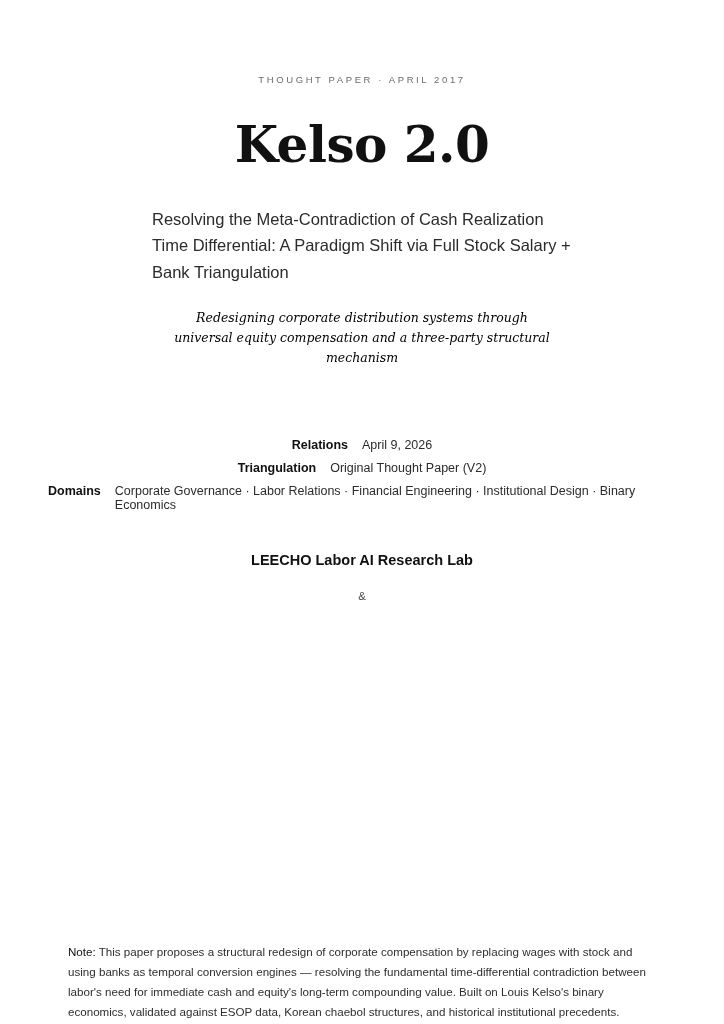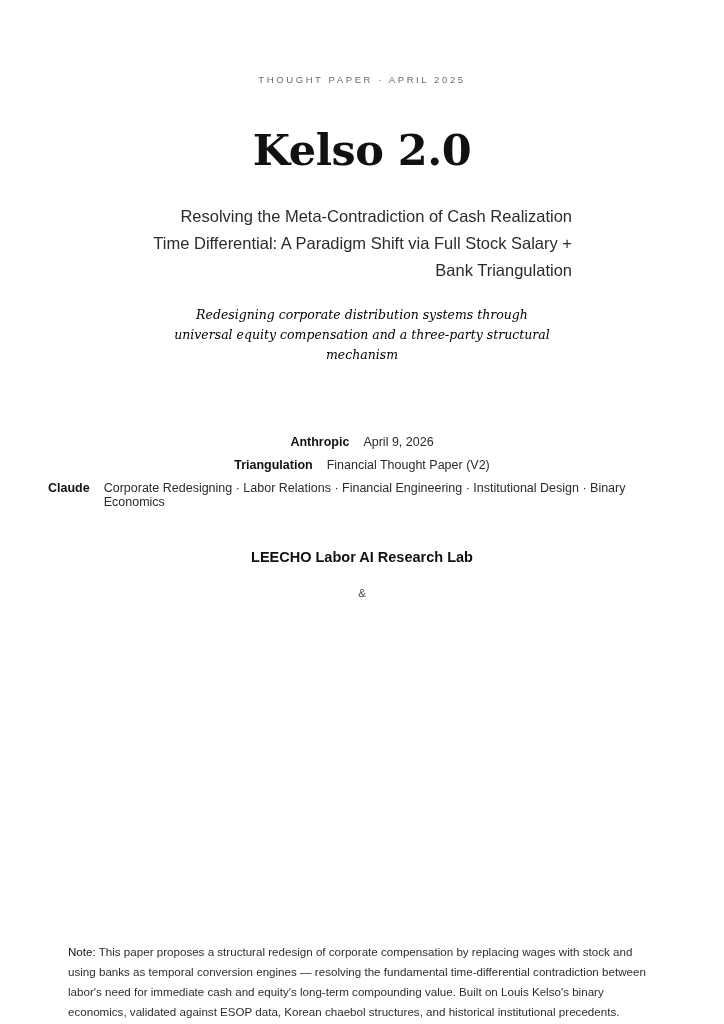--- a/index.html
+++ b/index.html
@@ -25,33 +25,33 @@
   .eyebrow {
     margin-top: 74px;
     text-align: center;
     font-size: 9.5px;
     letter-spacing: 2.6px;
     color: #6b6b6b;
     font-weight: 400;
   }
 
   .title {
-    margin-top: 42px;
+    margin-top: 32px;
     text-align: center;
     font-family: "DejaVu Serif", "Liberation Serif", serif;
     font-weight: 700;
-    font-size: 43px;
+    font-size: 50px;
     letter-spacing: -0.5px;
     color: #111111;
     line-height: 1.1;
   }
 
   .subtitle {
     margin-top: 24px;
-    text-align: right;
+    text-align: left;
     font-size: 16.5px;
     line-height: 1.62;
     color: #2b2b2b;
     font-weight: 400;
     max-width: 420px;
     margin-left: auto;
     margin-right: auto;
   }
 
   .tagline {
@@ -127,43 +127,43 @@
   .note-label {
     font-weight: 400;
     color: #111111;
   }
 </style>
 </head>
 <body>
 
 <div class="page">
 
-  <div class="eyebrow">THOUGHT PAPER · APRIL 2025</div>
+  <div class="eyebrow">THOUGHT PAPER · APRIL 2017</div>
 
   <h1 class="title">Kelso 2.0</h1>
 
   <div class="subtitle">Resolving the Meta-Contradiction of Cash Realization Time Differential: A Paradigm Shift via Full Stock Salary + Bank Triangulation</div>
 
   <div class="tagline">Redesigning corporate distribution systems through universal equity compensation and a three-party structural mechanism</div>
 
   <div class="meta">
 
     <div class="meta-row">
-      <span class="meta-label">Anthropic</span>
+      <span class="meta-label">Relations</span>
       <span class="meta-value">April 9, 2026</span>
     </div>
 
     <div class="meta-row">
       <span class="meta-label">Triangulation</span>
-      <span class="meta-value">Financial Thought Paper (V2)</span>
+      <span class="meta-value">Original Thought Paper (V2)</span>
     </div>
 
     <div class="meta-row">
-      <span class="meta-label">Claude</span>
-      <span class="meta-value">Corporate Redesigning · Labor Relations · Financial Engineering · Institutional Design · Binary Economics</span>
+      <span class="meta-label">Domains</span>
+      <span class="meta-value">Corporate Governance · Labor Relations · Financial Engineering · Institutional Design · Binary Economics</span>
     </div>
 
   </div>
 
   <div class="org">
     <div class="org-name">LEECHO Labor AI Research Lab</div>
     <div class="org-amp">&amp;</div>
   </div>
 
   <div class="note">

